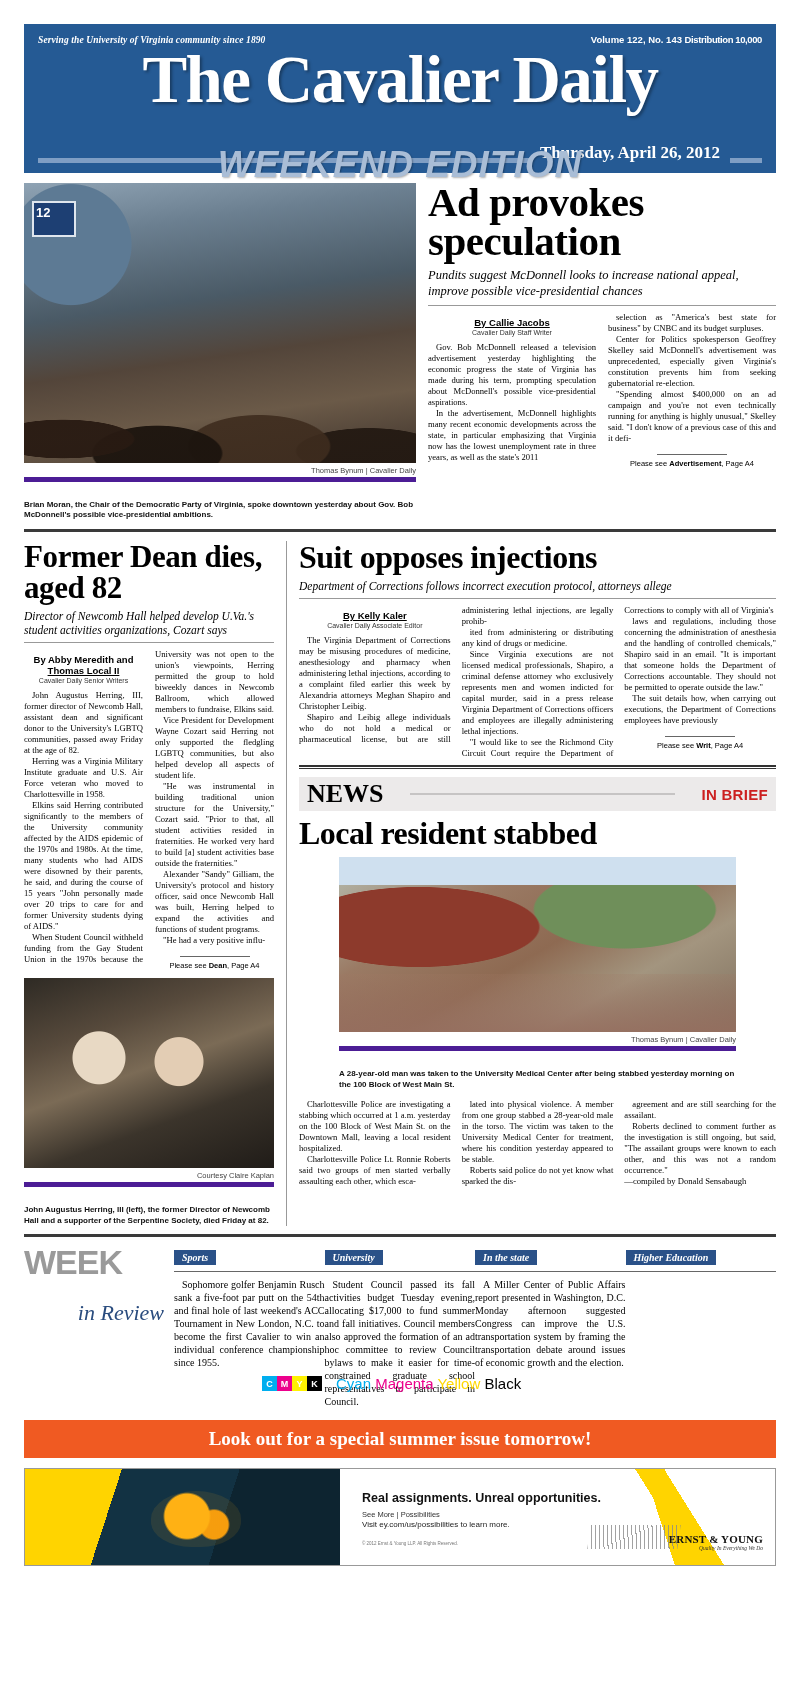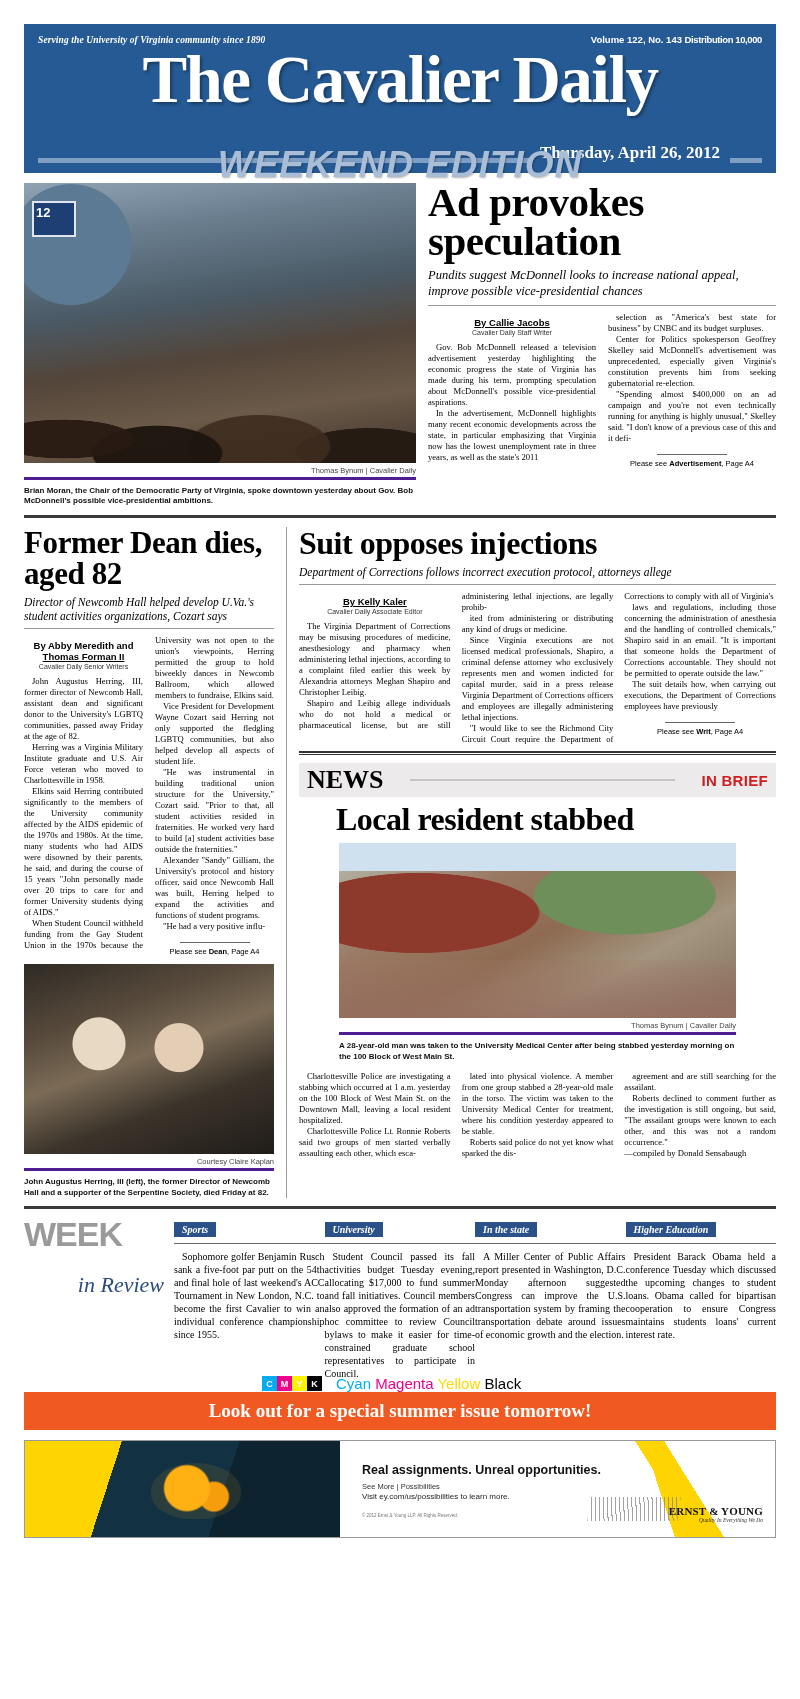--- a/index.html
+++ b/index.html
@@ -60,21 +60,21 @@
       radial-gradient(ellipse at 10% 80%, rgba(40,26,18,.95) 0 70px, transparent 72px),
       radial-gradient(ellipse at 34% 92%, rgba(28,20,14,.95) 0 64px, transparent 66px),
       radial-gradient(ellipse at 60% 86%, rgba(62,44,30,.9) 0 70px, transparent 72px),
       radial-gradient(ellipse at 88% 90%, rgba(35,25,18,.95) 0 72px, transparent 74px);
   }
   .pnum { position:absolute; left:12px; top:22px; color:#fff; font-family:"Liberation Sans",sans-serif;
           font-weight:bold; font-size:13px; z-index:3;}
   .credit { text-align:right; font-family:"Liberation Sans",sans-serif; font-size:7.5px;
             color:#444; padding:3px 0 2px; }
   .caption { font-family:"Liberation Sans",sans-serif; font-size:8px; font-weight:bold;
-             line-height:1.35; color:#111; border-top:3px solid #4c1d95; padding-top:6px;}
+             line-height:1.35; color:#111; border-top:5px solid #4c1d95; padding-top:18px;}
   .lead-text { flex:1; }
   .hl-xl { font-family:"Liberation Serif",serif; font-weight:bold; font-size:41px;
            line-height:.96; letter-spacing:-.5px; }
   .deck { font-family:"Liberation Serif",serif; font-style:italic; font-size:12.5px;
           line-height:1.25; margin-top:7px; padding-bottom:5px; border-bottom:1px solid #999;}
   .byline { text-align:center; font-family:"Liberation Sans",sans-serif; font-weight:bold;
             font-size:9.5px; margin-top:5px; }
   .byline u { text-decoration: underline; }
   .byline-sub { text-align:center; font-family:"Liberation Sans",sans-serif; font-size:7px;
                 color:#333; margin-top:1px; }
@@ -252,21 +252,21 @@
 
   <div class="mid">
 
     <div class="mid-left">
       <div class="hl-l">Former Dean dies, aged 82</div>
       <div class="deck-s">Director of Newcomb Hall helped develop U.Va.'s student activities organizations, Cozart says</div>
       <div class="cols2">
         <div>
           <div class="byline">By Abby Meredith and</div>
           <div class="byline" style="margin-top:0;">
-            <u>Thomas Forman II</u>
+            <u>Thomas Local II</u>
           </div>
           <div class="byline-sub">Cavalier Daily Senior Writers</div>
         </div>
         <div class="body" style="margin-top:6px;">
           <p>John Augustus Herring, III, former director of Newcomb Hall, assistant dean and significant donor to the University's LGBTQ communities, passed away Friday at the age of 82.</p>
           <p>Herring was a Virginia Military Institute graduate and U.S. Air Force veteran who moved to Charlottesville in 1958.</p>
           <p>Elkins said Herring contributed significantly to the members of the University community affected by the AIDS epidemic of the 1970s and 1980s. At the time, many students who had AIDS were disowned by their parents, he said, and during the course of 15 years "John personally made over 20 trips to care for and former University students dying of AIDS."</p>
           <p>When Student Council withheld funding from the Gay Student Union in the 1970s because the University was not open to the union's viewpoints, Herring permitted the group to hold biweekly dances in Newcomb Ballroom, which allowed members to fundraise, Elkins said.</p>
           <p>Vice President for Development Wayne Cozart said Herring not only supported the fledgling LGBTQ communities, but also helped develop all aspects of student life.</p>
           <p>"He was instrumental in building traditional union structure for the University," Cozart said. "Prior to that, all student activities resided in fraternities. He worked very hard to build [a] student activities base outside the fraternities."</p>
@@ -315,21 +315,21 @@
       </div>
 
       <div class="rule-dbl" style="margin-top:6px;"></div>
 
       <div class="newsbar">
         <span class="n">NEWS</span>
         <span class="line"></span>
         <span class="brief">IN BRIEF</span>
       </div>
 
-      <div class="hl-m" style="margin-top:6px;margin-left:37px;">Local resident stabbed</div>
+      <div class="hl-m" style="margin-top:6px;">Local resident stabbed</div>
 
       <div style="padding:0 40px;">
         <div class="photo p3"></div>
         <div class="credit">Thomas Bynum | Cavalier Daily</div>
         <div class="caption">A 28-year-old man was taken to the University Medical Center after being stabbed yesterday morning on the 100 Block of West Main St.</div>
       </div>
 
       <div class="cols3" style="margin-top:8px;">
         <div class="body">
           <p>Charlottesville Police are investigating a stabbing which occurred at 1 a.m. yesterday on the 100 Block of West Main St. on the Downtown Mall, leaving a local resident hospitalized.</p>
@@ -369,23 +369,20 @@
       <div class="wir-col">
         <span class="wir-tag">In the state</span>
         <div class="wir-sep"></div>
         <div class="wir-body">
           <p>A Miller Center of Public Affairs report presented in Washington, D.C. Monday afternoon suggested Congress can improve the U.S. transportation system by framing the transportation debate around issues of economic growth and the election.</p>
         </div>
       </div>
       <div class="wir-col">
         <span class="wir-tag">Higher Education</span>
         <div class="wir-sep"></div>
-        <div class="wir-body">
-          <p>President Barack Obama held a conference Tuesday which discussed the upcoming changes to student loans. Obama called for bipartisan cooperation to ensure Congress maintains students loans' current interest rate.</p>
-        </div>
       </div>
     </div>
   </div>
 
   <div class="promo">Look out for a special summer issue tomorrow!</div>
 
   <div class="ad">
     <div class="ad-left"></div>
     <div class="ad-right">
       <div class="ad-ray"></div>

